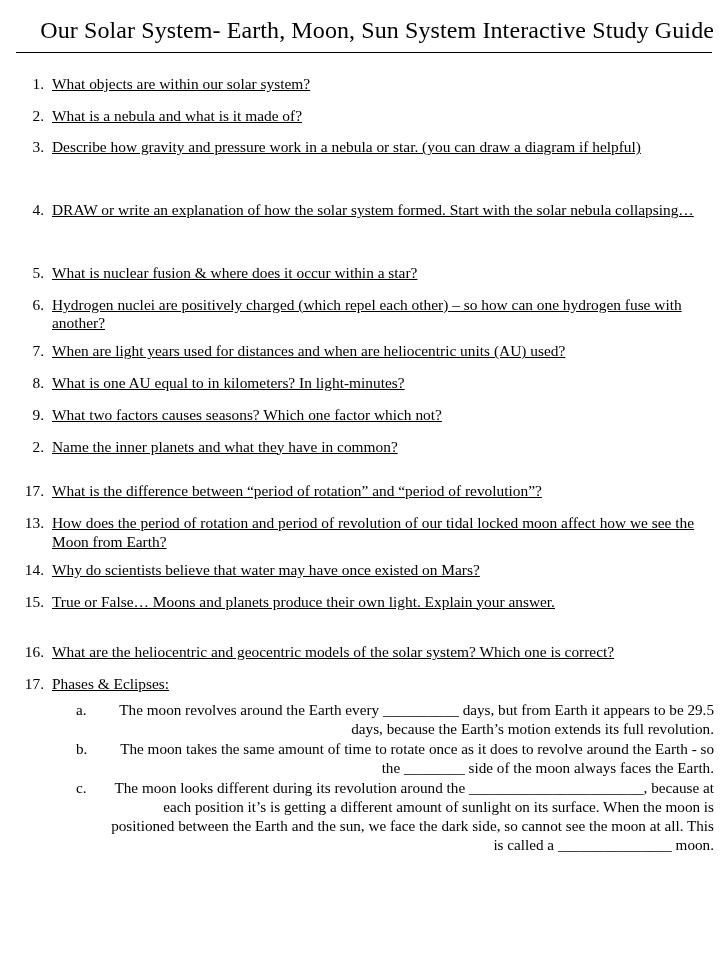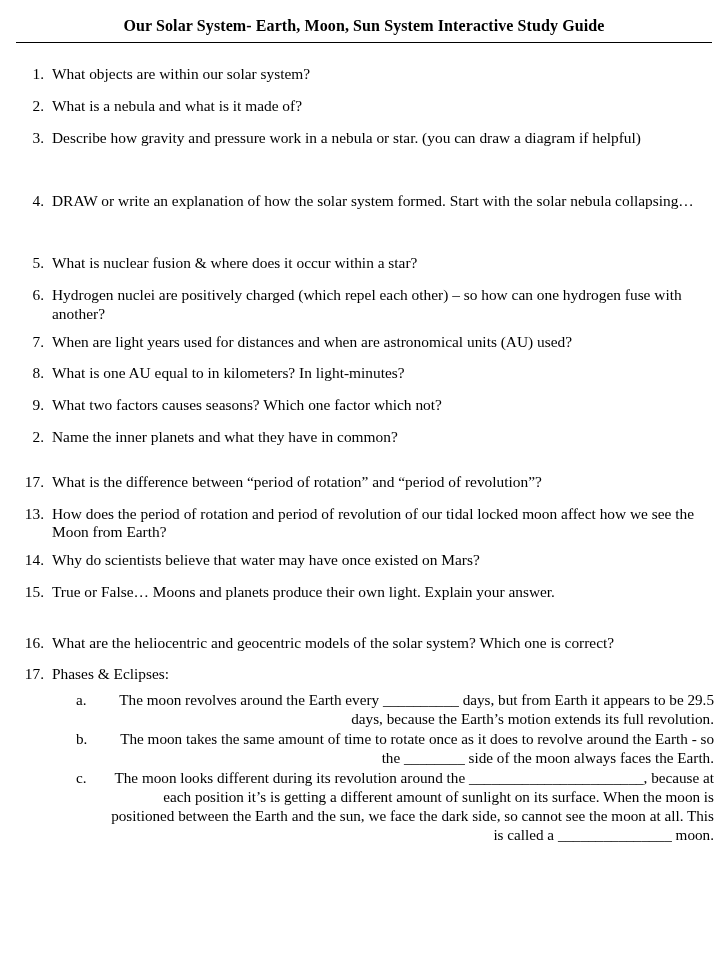--- a/index.html
+++ b/index.html
@@ -15,23 +15,23 @@
     overflow: hidden;
   }
   .page {
     position: relative;
     width: 728px;
     height: 962px;
     box-sizing: border-box;
     padding: 10px 14px 0 14px;
   }
   .doc-title {
-    font-size: 16px;
-    font-weight: bold;
-    text-align: center;
+    font-size: 24px;
+    font-weight: normal;
+    text-align: right;
     letter-spacing: 0.1px;
     margin: 6px 0 0 0;
     line-height: 1.2;
   }
   .title-rule {
     border: none;
     border-top: 1px solid #000;
     margin: 7px 2px 0 2px;
   }
   ol.questions {
@@ -51,20 +51,21 @@
     width: 30px;
     min-width: 30px;
     text-align: right;
     padding-right: 8px;
     box-sizing: border-box;
     font-size: 15.4px;
   }
   .qtext {
     flex: 1;
     font-size: 15.4px;
+    text-decoration: underline;
   }
   .list-wrap {
     margin-top: 22px;
     padding-left: 8px;
   }
   .gap-sm { height: 13px; }
   .gap-md { height: 32px; }
   .gap-lg { height: 44px; }
   .gap-xs { height: 9px; }
   ol.sub {
@@ -131,21 +132,21 @@
       <div class="gap-sm"></div>
 
       <li class="q-block">
         <span class="qnum">6.</span>
         <span class="qtext">Hydrogen nuclei are positively charged (which repel each other) – so how can one hydrogen fuse with another?</span>
       </li>
       <div class="gap-xs"></div>
 
       <li class="q-block">
         <span class="qnum">7.</span>
-        <span class="qtext">When are light years used for distances and when are astronomical units (AU) used?</span>
+        <span class="qtext">When are light years used for distances and when are heliocentric units (AU) used?</span>
       </li>
       <div class="gap-sm"></div>
 
       <li class="q-block">
         <span class="qnum">8.</span>
         <span class="qtext">What is one AU equal to in kilometers?  In light-minutes?</span>
       </li>
       <div class="gap-sm"></div>
 
       <li class="q-block">

